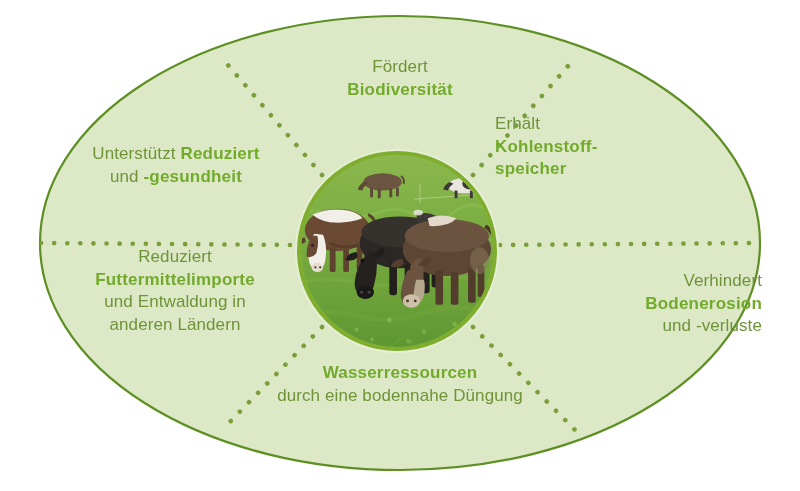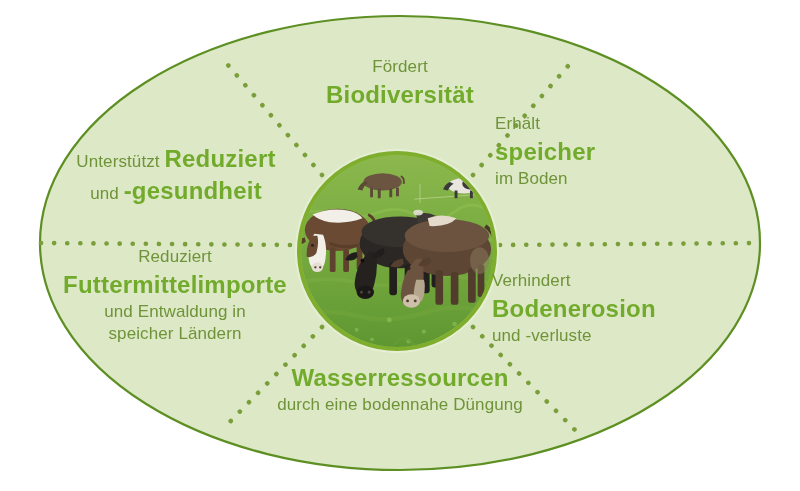--- a/index.html
+++ b/index.html
@@ -44,30 +44,30 @@
     position: absolute;
     color: #6f9339;
     font-size: 17px;
     line-height: 1.33;
     letter-spacing: 0.1px;
     white-space: nowrap;
   }
   .label .b {
     font-weight: bold;
     color: #72ab2c;
-    font-size: 24px;
+    font-size: 17px;
     letter-spacing: 0.2px;
   }
   .label .line { display: block; }
 
   .lbl-biodiv   { left: 250px; top: 56px;  width: 300px; text-align: center; }
   .lbl-tier     { left: 40px;  top: 143px; width: 272px; text-align: center; }
   .lbl-kohle    { left: 495px; top: 113px; width: 265px; }
   .lbl-futter   { left: 36px;  top: 246px; width: 278px; text-align: center; }
-  .lbl-erosion  { left: 492px; top: 270px; width: 270px; text-align: left; }
+  .lbl-erosion  { left: 492px; top: 270px; width: 270px; text-align: right; }
   .lbl-wasser   { left: 240px; top: 362px; width: 320px; text-align: center; }
 </style>
 </head>
 <body>
 
 <div id="stage">
 
   <svg id="bg-svg" viewBox="0 0 800 491">
     <ellipse cx="400" cy="243" rx="360" ry="227" fill="#dde9c6" stroke="#5d8f23" stroke-width="2.2"></ellipse>
 
@@ -212,29 +212,29 @@
     <span class="line b">Biodiversität</span>
   </div>
 
   <div class="label lbl-tier">
     <span class="line"><span>Unterstützt</span> <span class="b">Reduziert</span></span>
     <span class="line"><span>und </span><span class="b">-gesundheit</span></span>
   </div>
 
   <div class="label lbl-kohle">
     <span class="line">Erhält</span>
+    <span class="line b">Kohlenstoff-</span>
     <span class="line b">speicher</span>
-    <span class="line">im Boden</span>
   </div>
 
   <div class="label lbl-futter">
     <span class="line">Reduziert</span>
     <span class="line b">Futtermittelimporte</span>
     <span class="line">und Entwaldung in</span>
-    <span class="line">speicher Ländern</span>
+    <span class="line">anderen Ländern</span>
   </div>
 
   <div class="label lbl-erosion">
     <span class="line">Verhindert</span>
     <span class="line b">Bodenerosion</span>
     <span class="line">und -verluste</span>
   </div>
 
   <div class="label lbl-wasser">
     <span class="line b">Wasserressourcen</span>

